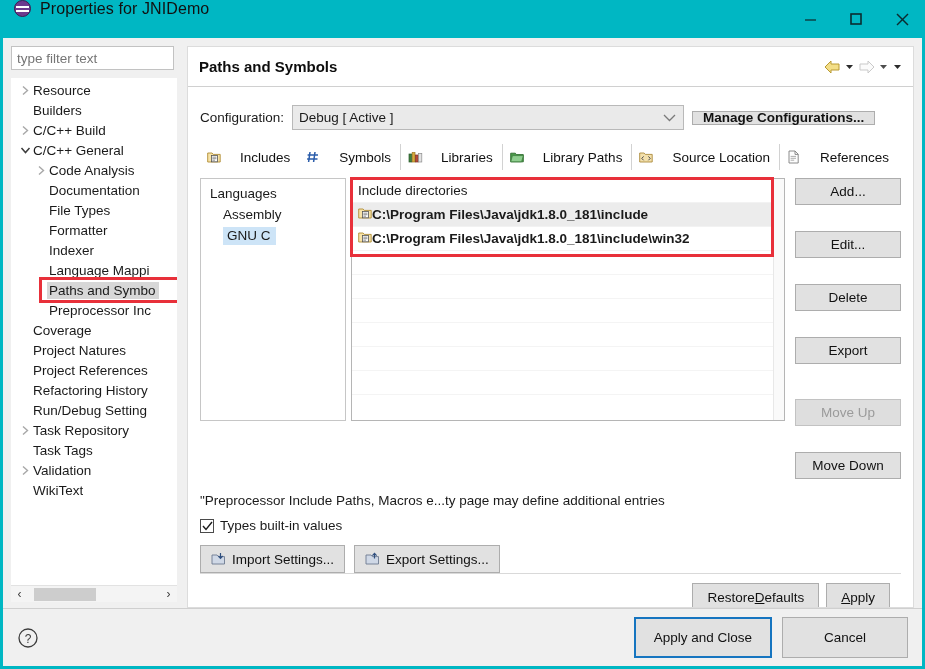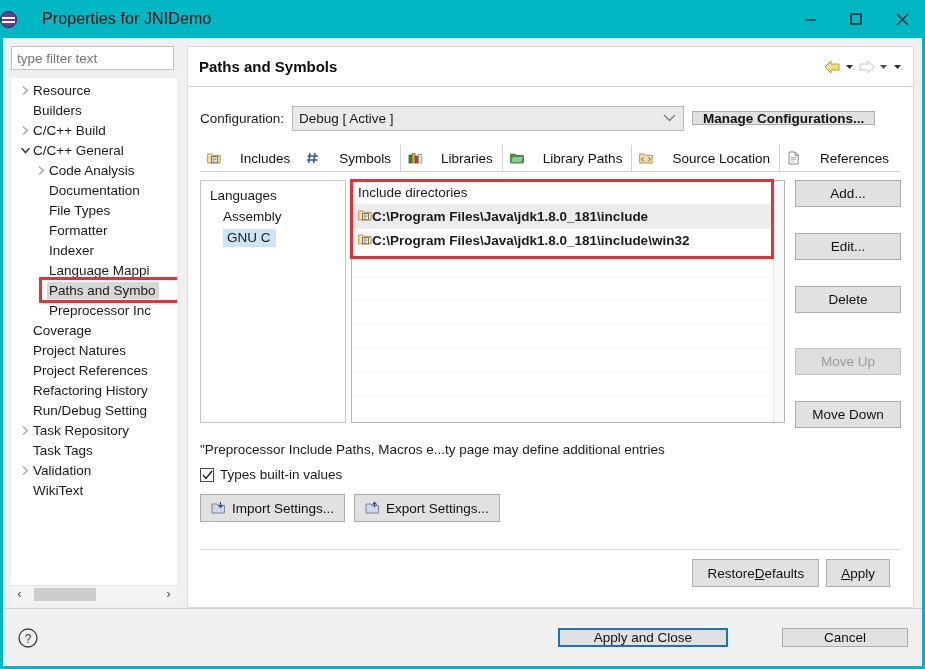--- a/index.html
+++ b/index.html
@@ -14,23 +14,23 @@
   }
   .window {
     position: absolute; inset: 0;
     background: #00b7c3;
     display: flex; flex-direction: column;
   }
   
   .titlebar {
     height: 38px; flex: 0 0 38px;
     background: #00b7c3;
-    display: flex; align-items: center;
+    display: flex; align-items: flex-start;
+    padding-left: 14px;
     position: relative;
-    gap: 16px;
   }
   .app-icon {
     width: 17px; height: 17px; border-radius: 50%;
     background: #6c3a8e;
     border: 1px solid #3a1e50;
     position: relative; overflow: hidden;
     flex: 0 0 17px;
   }
   .app-icon::before {
     content: ""; position: absolute;
@@ -246,21 +246,21 @@
   
   .dlg-footer {
     height: 58px; flex: 0 0 58px;
     border-top: 1px solid #cfcfcf;
     display: flex; align-items: center;
     padding: 0 14px 0 14px;
     background: #f0f0f0;
   }
   .help-icon { width: 22px; height: 22px; }
   .dlg-btns { margin-left: auto; display: flex; gap: 10px; }
-  .dlg-btns .btn { height: 19px; padding: 0 34px; font-size: 13.5px; min-width: 126px; margin-left: 44px; }
+  .dlg-btns .btn { height: 41px; padding: 0 18px; font-size: 13.5px; min-width: 126px; }
   .btn.default-btn {
     border: 2px solid #1675c0;
     background: #e1e1e1;
   }
   u { text-decoration: underline; }
 </style>
 </head>
 <body>
 
 <div class="window">
@@ -562,20 +562,21 @@
                   <div class="inc-empty"></div>
                   <div class="inc-scroll"></div>
                 </div>
               <div class="redbox" style="left:-1px; top:-1px; right:11px; height:80px;"></div>
             </div>
 
             <div class="btn-col" id="btn-col">
                 <button class="btn">Add...</button>
                 <button class="btn">Edit...</button>
                 <button class="btn">Delete</button>
+                <button class="btn">Export</button>
                 <button class="btn disabled gap">Move Up</button>
                 <button class="btn">Move Down</button>
               </div>
           </div>
 
           <div class="note">"Preprocessor Include Paths, Macros e...ty page may define additional entries</div>
 
           <div class="chk-row">
             <span class="chkbox">
               <svg width="11" height="10" viewBox="0 0 11 10">

